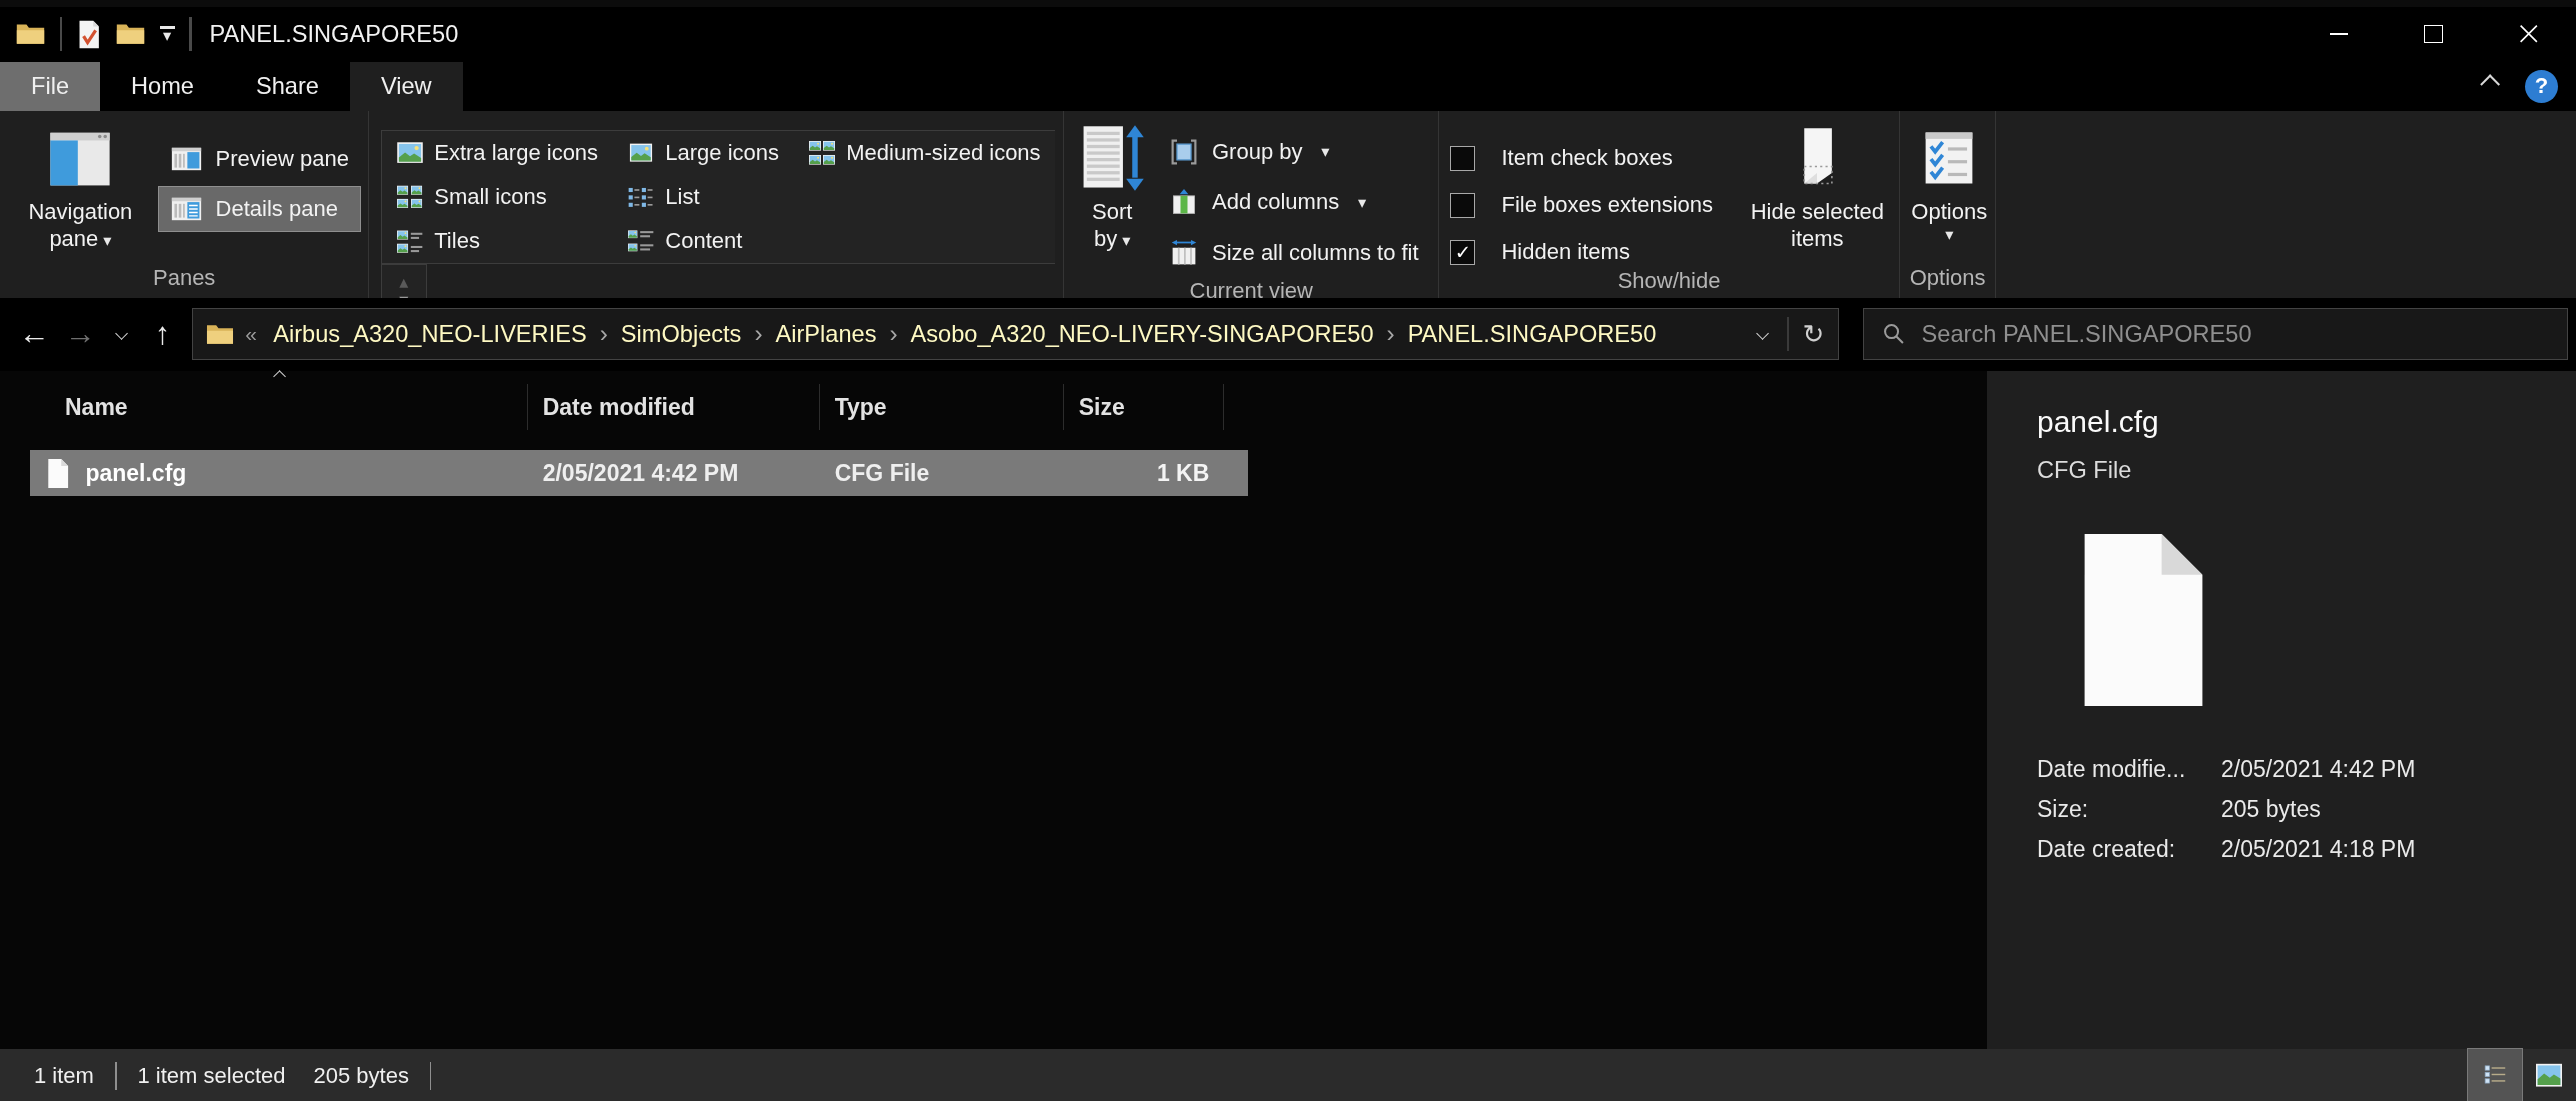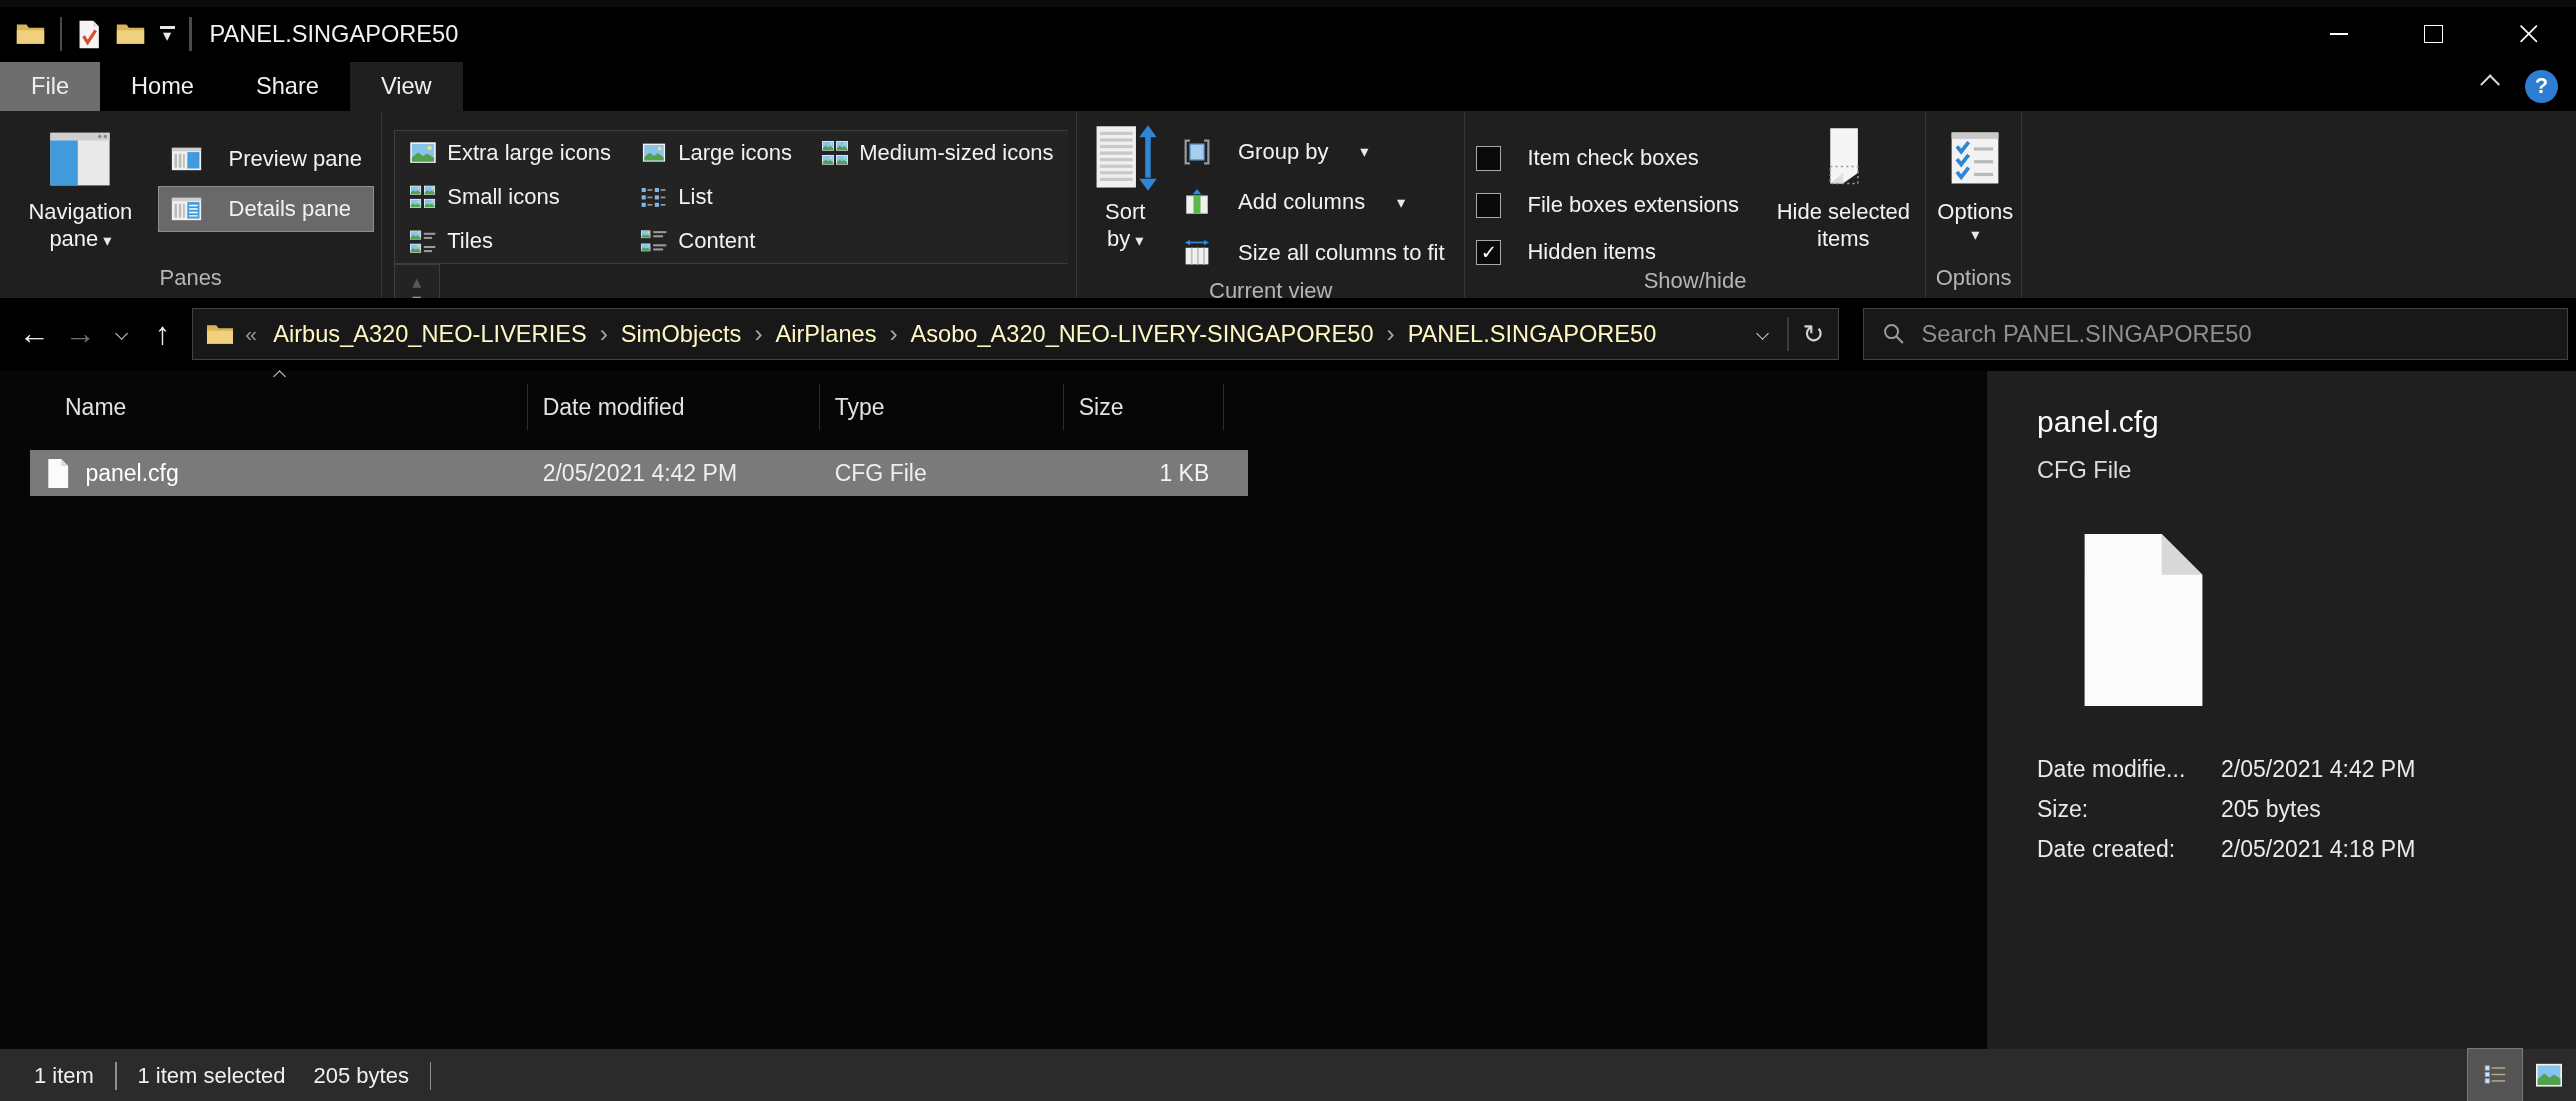--- a/index.html
+++ b/index.html
@@ -40,21 +40,21 @@
   .ribbon{height:187px;flex:0 0 auto;background:#1f1f1f;display:flex;font-size:22px;}
   .rgroup{display:flex;flex-direction:column;border-right:1.6px solid #353535;flex:0 0 auto;}
   .rgroup-content{flex:1;display:flex;align-items:flex-start;gap:9.8px;padding:8.1px 8.1px 0 11.4px;}
   .rgroup-label{text-align:center;color:#b5b5b5;font-size:22px;padding:3.3px 0 6.5px 0;}
   .big-btn{display:flex;flex-direction:column;align-items:center;gap:1.6px;}
   .big-btn .icon-box{height:78px;display:flex;align-items:center;justify-content:center;}
   .big-label{text-align:center;line-height:27px;color:#f2f2f2;}
   .caret-glyph{font-size:16.3px;color:#e8e8e8;margin-left:4.9px;}
   .caret-below{font-size:16.3px;color:#e8e8e8;line-height:14.7px;}
   .stack{display:flex;flex-direction:column;gap:6.5px;margin-top:18px;}
-  .small-btn{display:flex;align-items:center;gap:27px;height:44px;padding:0 11.4px;color:#f2f2f2;white-space:nowrap;}
+  .small-btn{display:flex;align-items:center;gap:14px;height:44px;padding:0 11.4px;color:#f2f2f2;white-space:nowrap;}
   .small-btn.selected{background:#696969;outline:1.6px solid #8f8f8f;}
   
   .gallery{display:flex;margin-top:11.4px;flex-direction:column;}
   .gallery-grid{display:grid;grid-auto-flow:column;grid-template-rows:repeat(3,44px);
     background:#232323;border:1.6px solid #3c3c3c;border-right:none;}
   .gitem{display:flex;align-items:center;gap:9.8px;padding:0 14.7px;white-space:nowrap;color:#f2f2f2;}
   .gitem.selected{background:#696969;outline:1.6px solid #9a9a9a;}
   .gallery-scroll{width:44px;border:1.6px solid #3c3c3c;display:flex;flex-direction:column;
     align-items:center;justify-content:space-between;padding:8.1px 0;background:#232323;}
   .gs-btn{font-size:18px;color:#9a9a9a;line-height:18px;display:flex;flex-direction:column;align-items:center;}
@@ -83,21 +83,21 @@
     color:#cfcfcf;font-size:26px;}
   .addr-divider{width:1.6px;height:34px;background:#3a3a3a;}
   .search-bar{height:50px;background:#181818;border:1.6px solid #434343;display:flex;align-items:center;
     margin-left:24.4px;flex:1;}
   .search-bar svg{margin:0 13px 0 16.3px;}
   .search-input{flex:1;background:transparent;border:none;outline:none;color:#ddd;
     font-size:23.6px;font-family:"Liberation Sans", sans-serif;}
   .search-input::placeholder{color:#8f8f8f;opacity:1;}
   
   .main{flex:1;display:flex;min-height:0;}
-  .filelist{flex:1;background:#060606;position:relative;}
+  .filelist{flex:1;background:#060606;position:relative;font-weight:bold;}
   .col-headers{display:grid;grid-template-columns:528px 292px 244px 160px;height:57px;
     align-items:center;font-size:23px;color:#e2e2e2;position:relative;margin-top:8.1px;}
   .colh{height:46px;display:flex;align-items:center;border-right:1.6px solid #2c2c2c;padding-left:14.7px;}
   .colh.name{padding-left:65px;}
   .sort-caret{position:absolute;left:275px;top:-6.5px;border-color:#cfcfcf;}
   .fl-row{margin-left:30px;width:1218px;height:46px;display:grid;
     grid-template-columns:498px 292px 244px 160px;align-items:center;margin-top:14.7px;
     font-size:23px;color:#fff;}
   .fl-row.selected{background:#7a7a7a;}
   .cell{display:flex;align-items:center;padding-left:14.7px;white-space:nowrap;}

